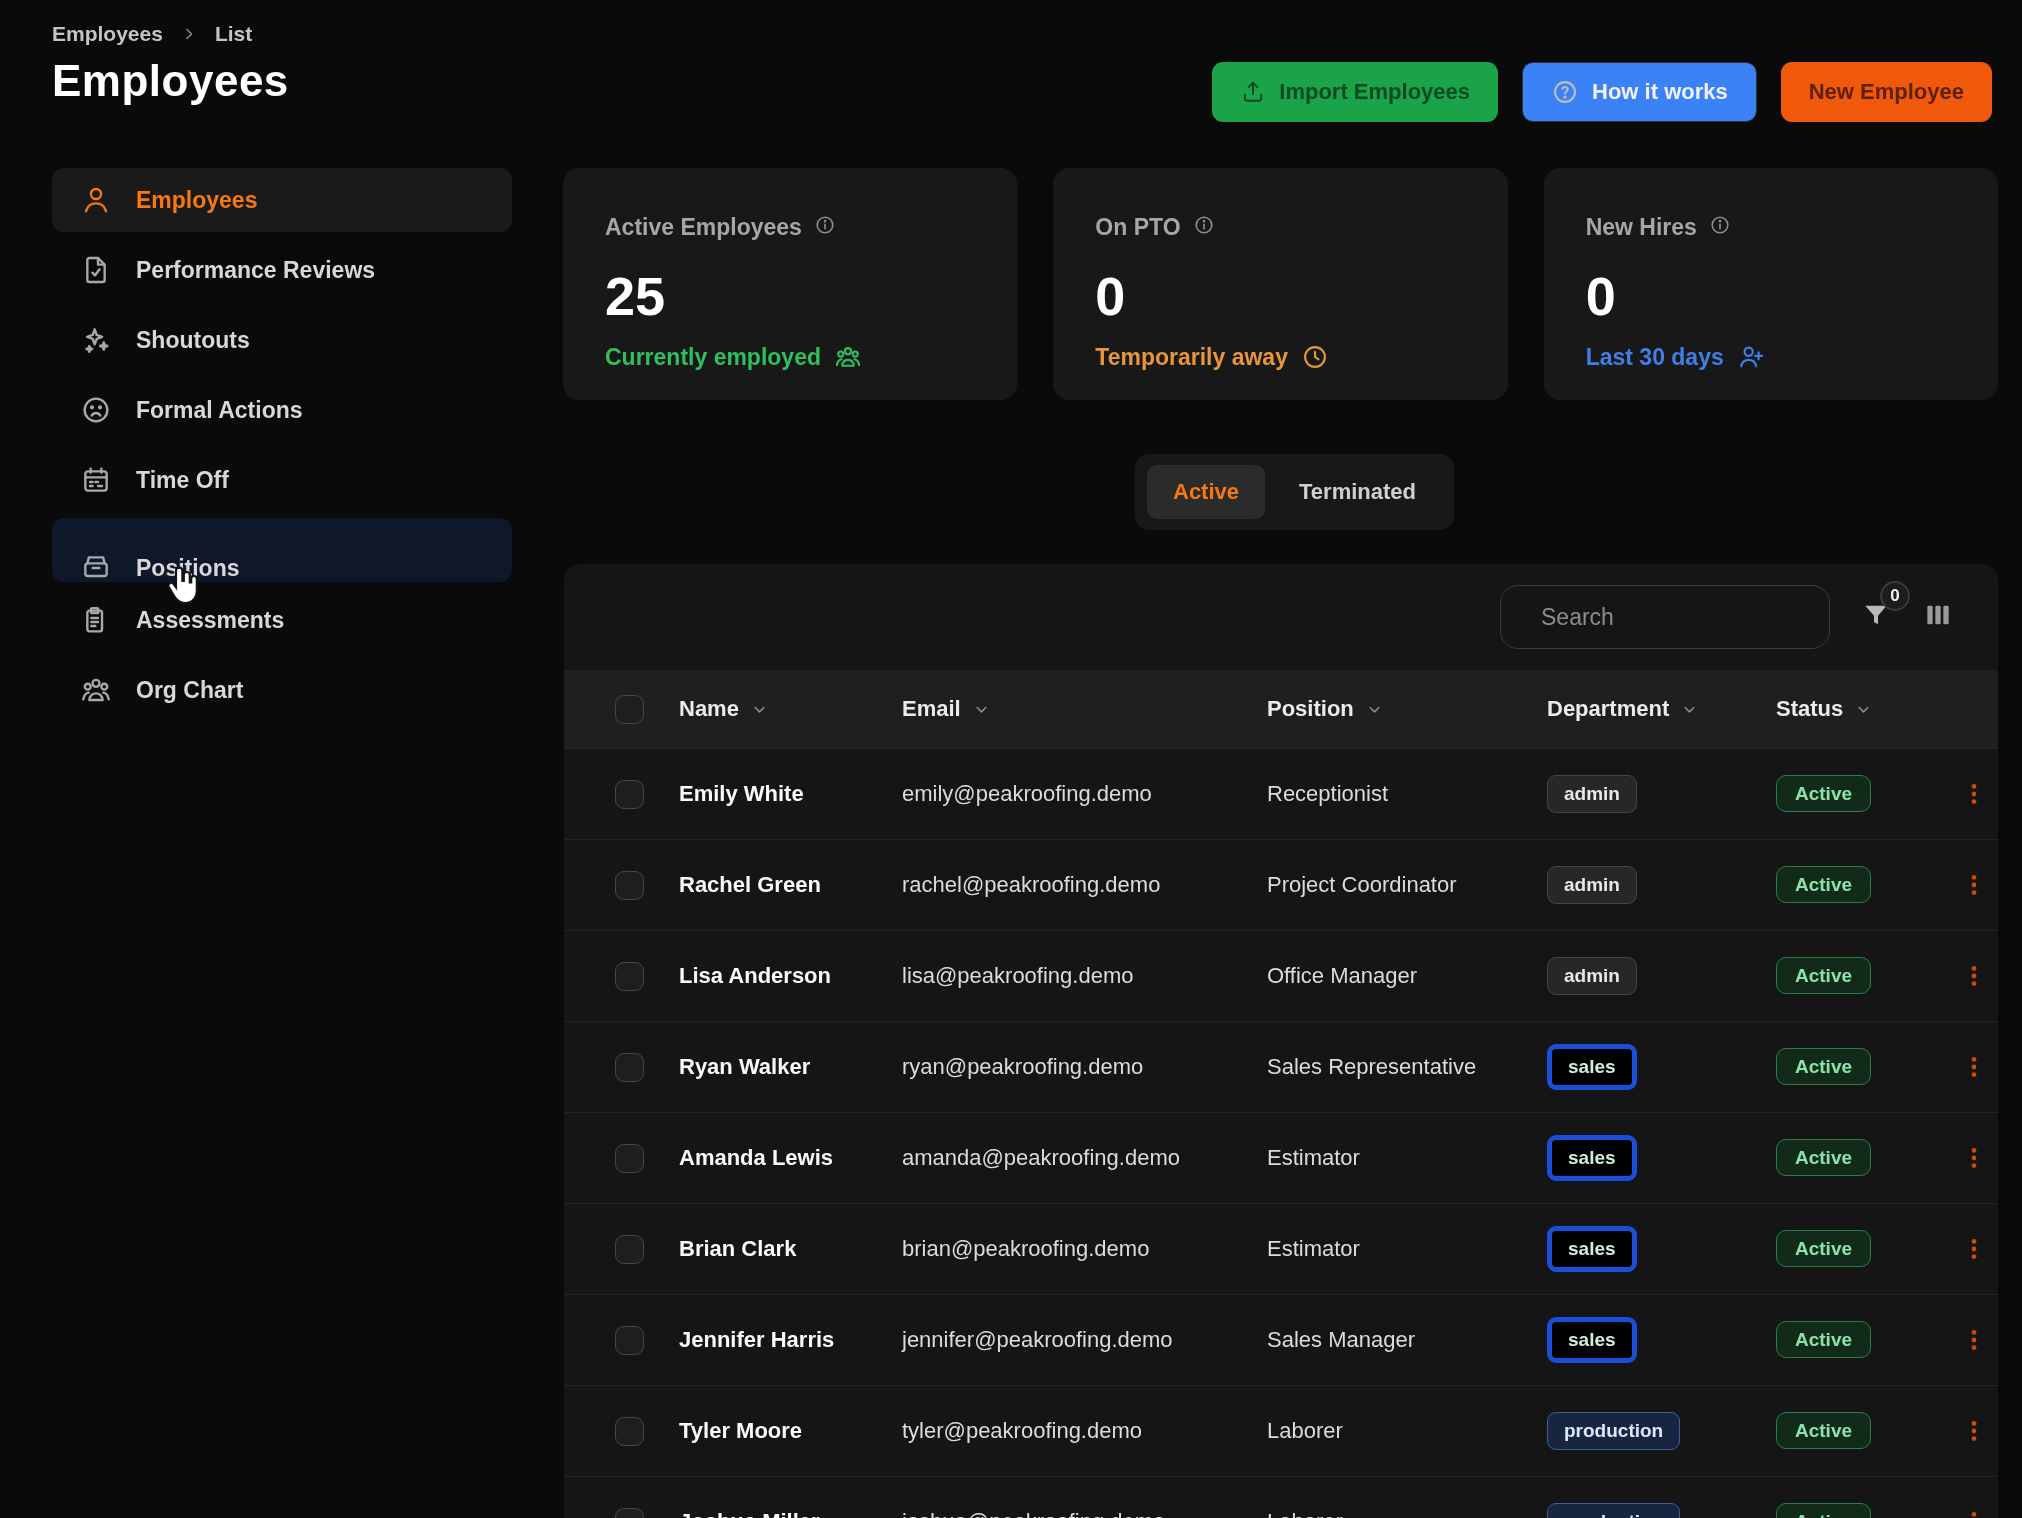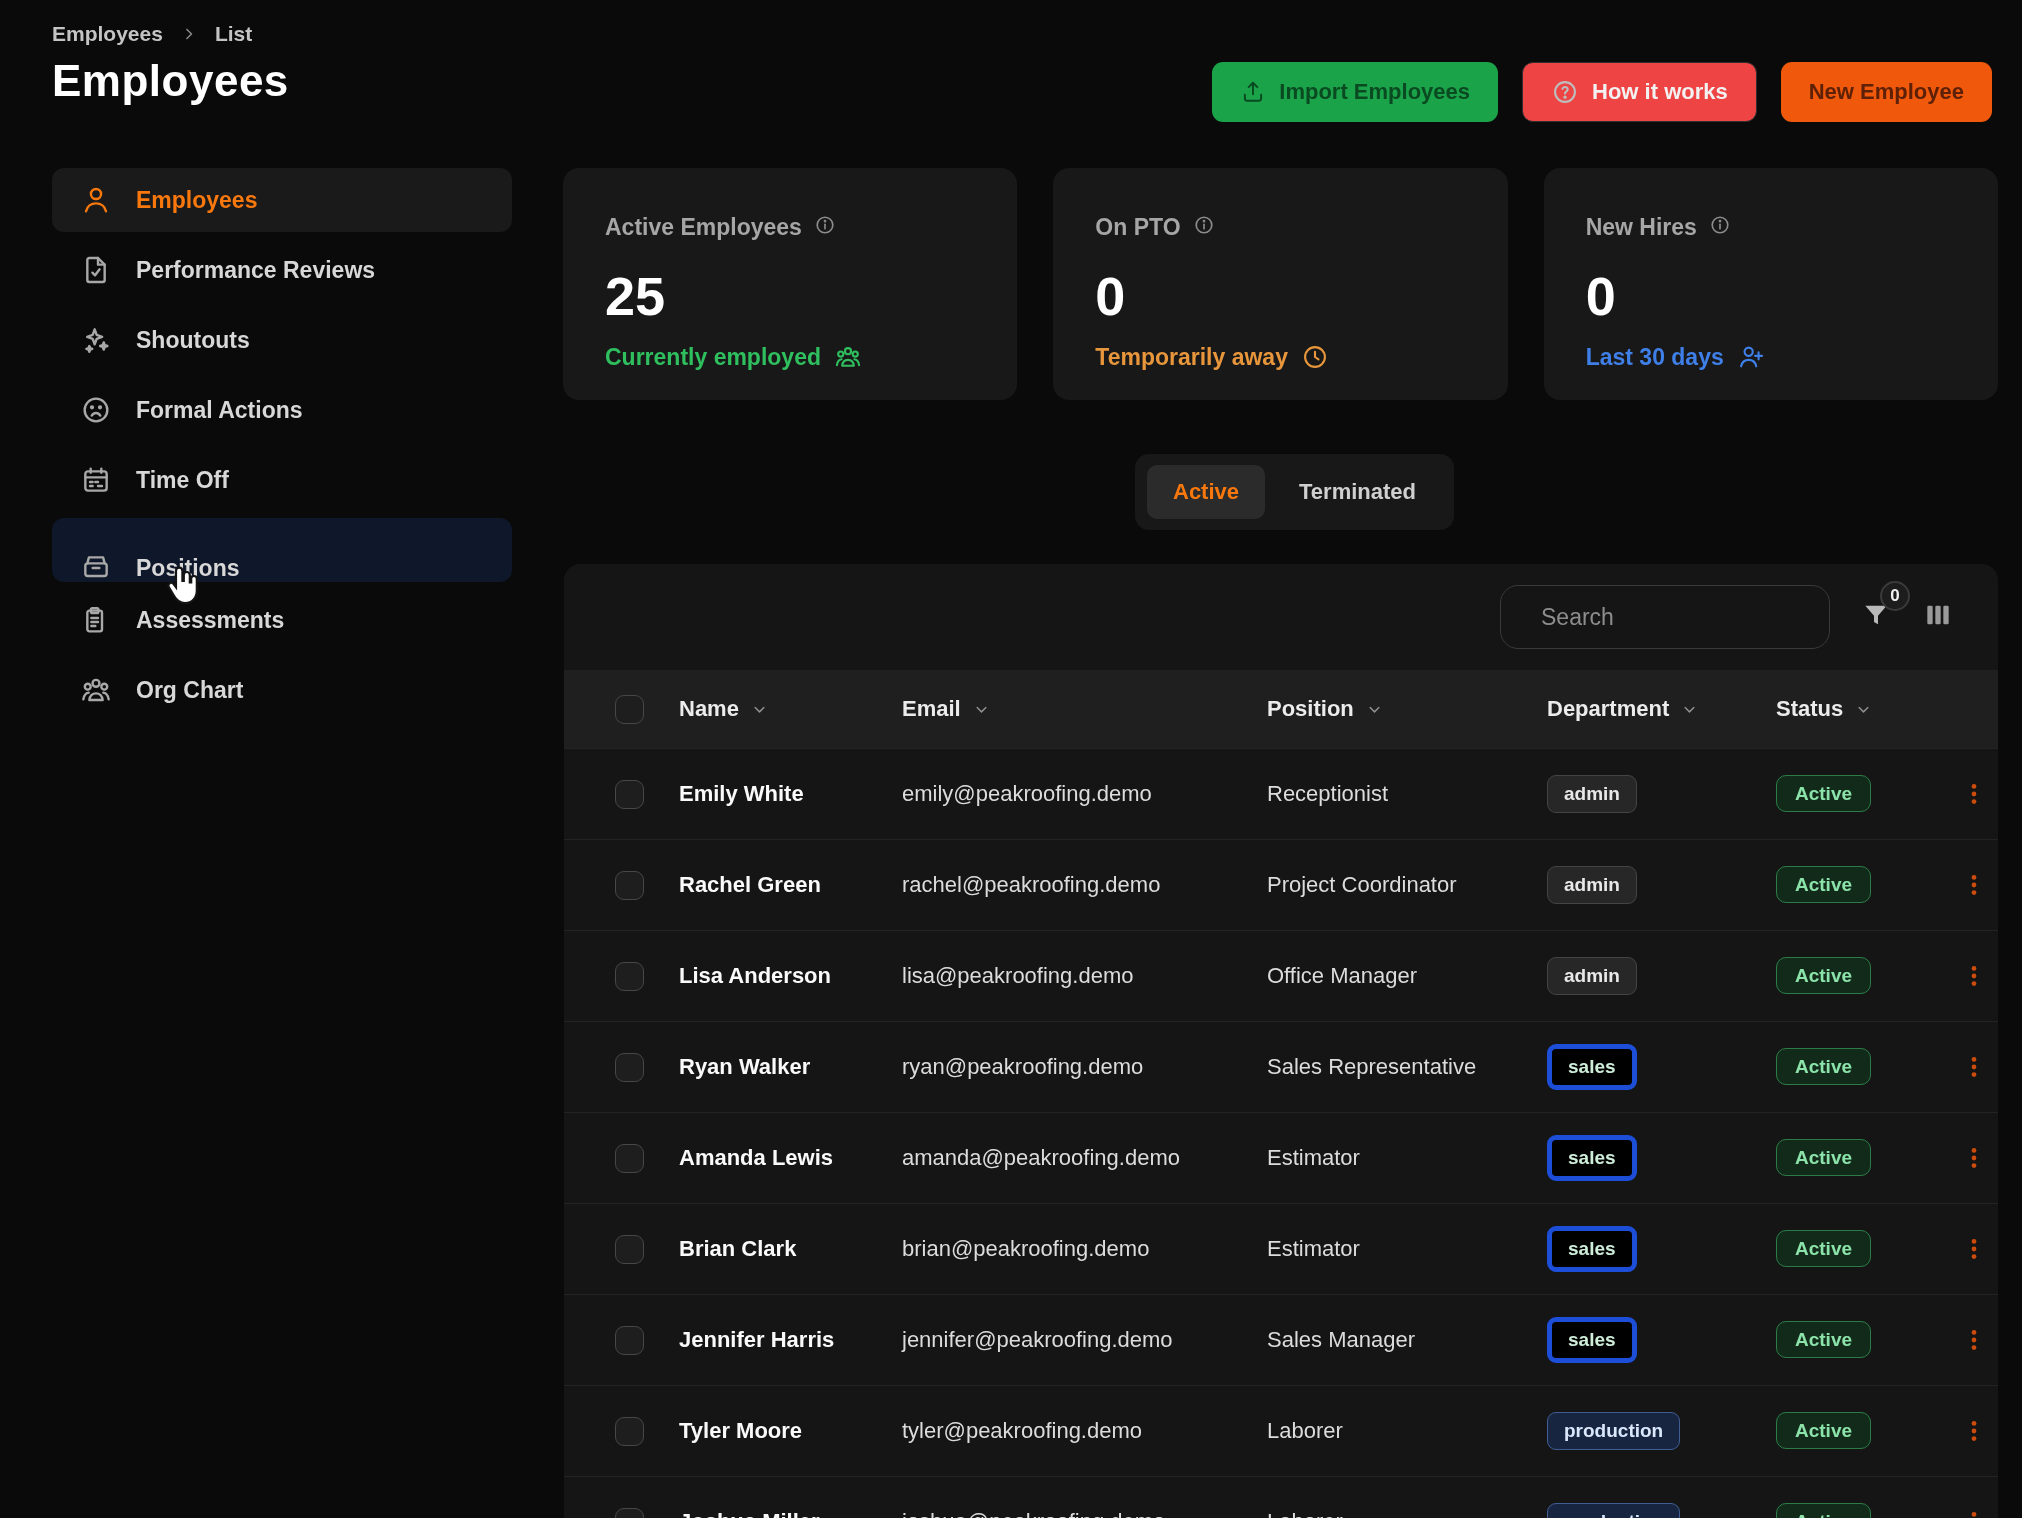--- a/index.html
+++ b/index.html
@@ -10,21 +10,21 @@
   .breadcrumb{position:absolute;left:52px;top:22px;display:flex;align-items:center;gap:16px;
               font-size:21px;font-weight:700;color:#c4c4c4;}
   .breadcrumb .sep{width:20px;height:20px;color:#8a8a8a;display:flex;}
   .page-title{position:absolute;left:52px;top:56px;font-size:44px;font-weight:800;color:#ffffff;letter-spacing:.5px;}
 
   .header-actions{position:absolute;top:62px;right:30px;display:flex;gap:24px;align-items:center;}
   .btn{height:60px;border-radius:11px;display:flex;align-items:center;gap:13px;padding:0 28px;
        font-size:22px;font-weight:700;cursor:pointer;box-sizing:border-box;}
   .btn-import{background:#1ba34a;color:#0a4a21;}
   .btn-import .ico{color:#0a4a21;}
-  .btn-how{background:#ef4444;color:#f2f2f2;border:1px solid #2f2f2f;}
+  .btn-how{background:#3b82f6;color:#f2f2f2;border:1px solid #2f2f2f;}
   .btn-how .ico{color:#bdbdbd;}
   .btn-new{background:#f0590b;color:#5e2006;}
   .ico{display:inline-flex;}
   .ico svg{width:100%;height:100%;}
 
   
   .sidebar{position:absolute;left:52px;top:168px;width:460px;display:flex;flex-direction:column;gap:6px;}
   .side-item{height:64px;display:flex;align-items:center;gap:24px;padding:0 28px;border-radius:12px;
              font-size:23px;font-weight:600;color:#d8d8d8;cursor:pointer;}
   .side-item .ico{width:32px;height:32px;color:#a8a8a8;}

